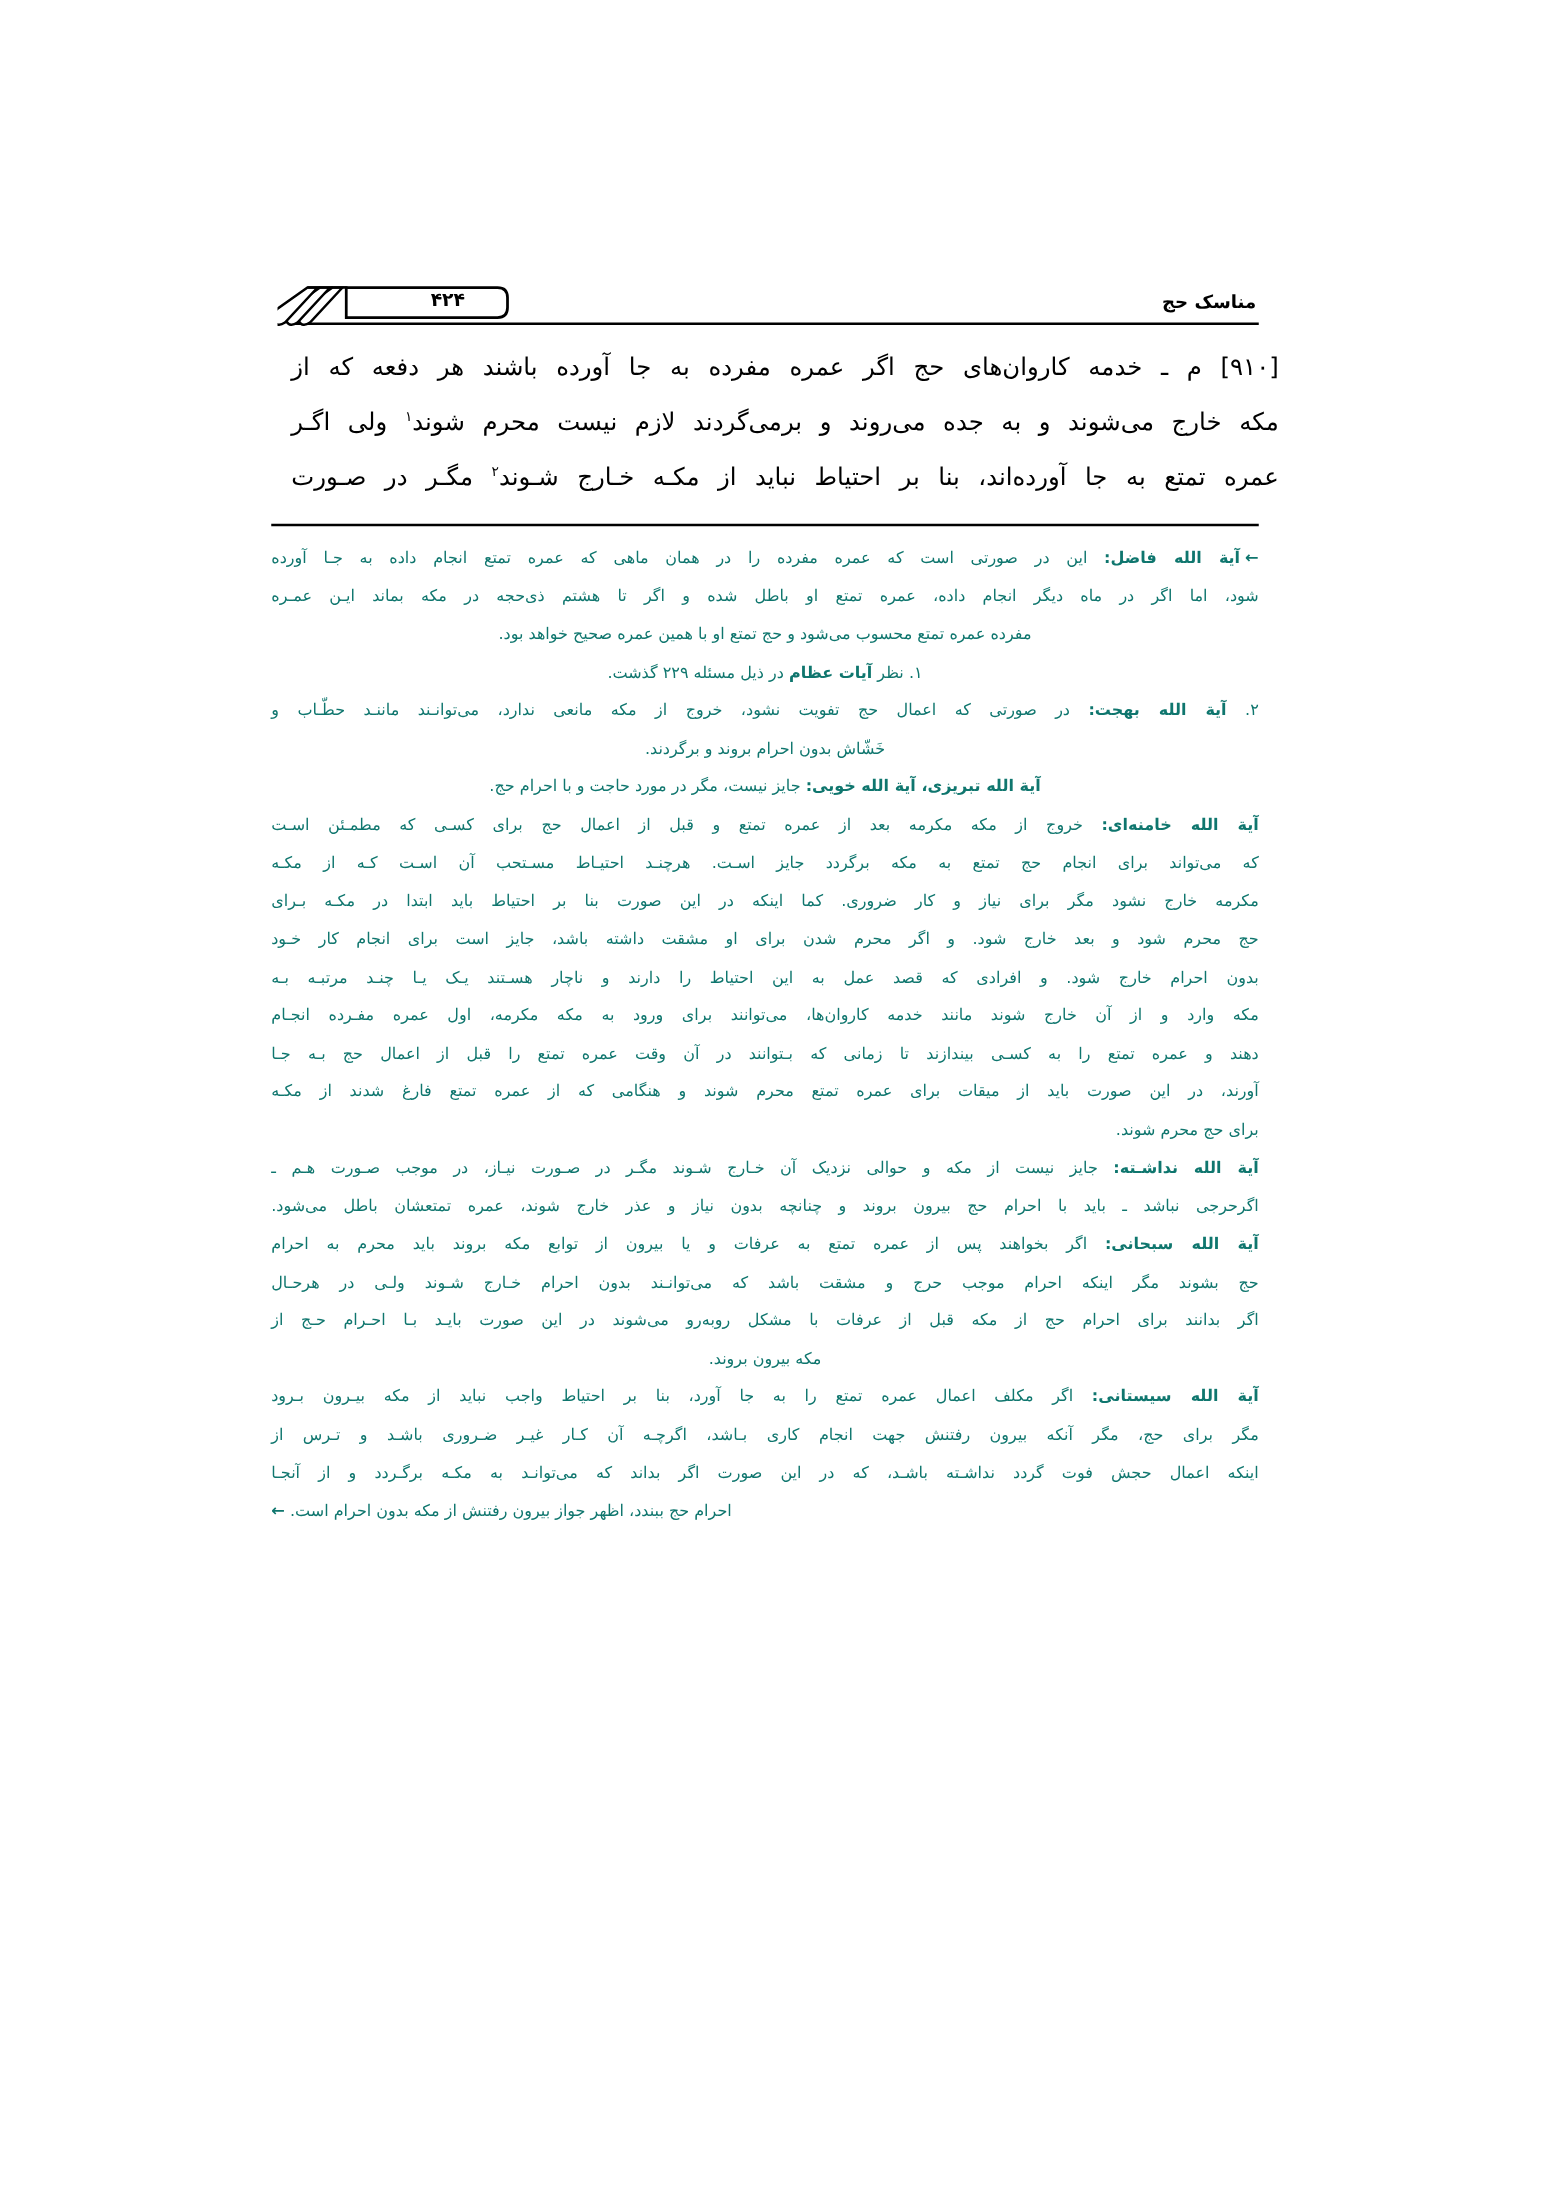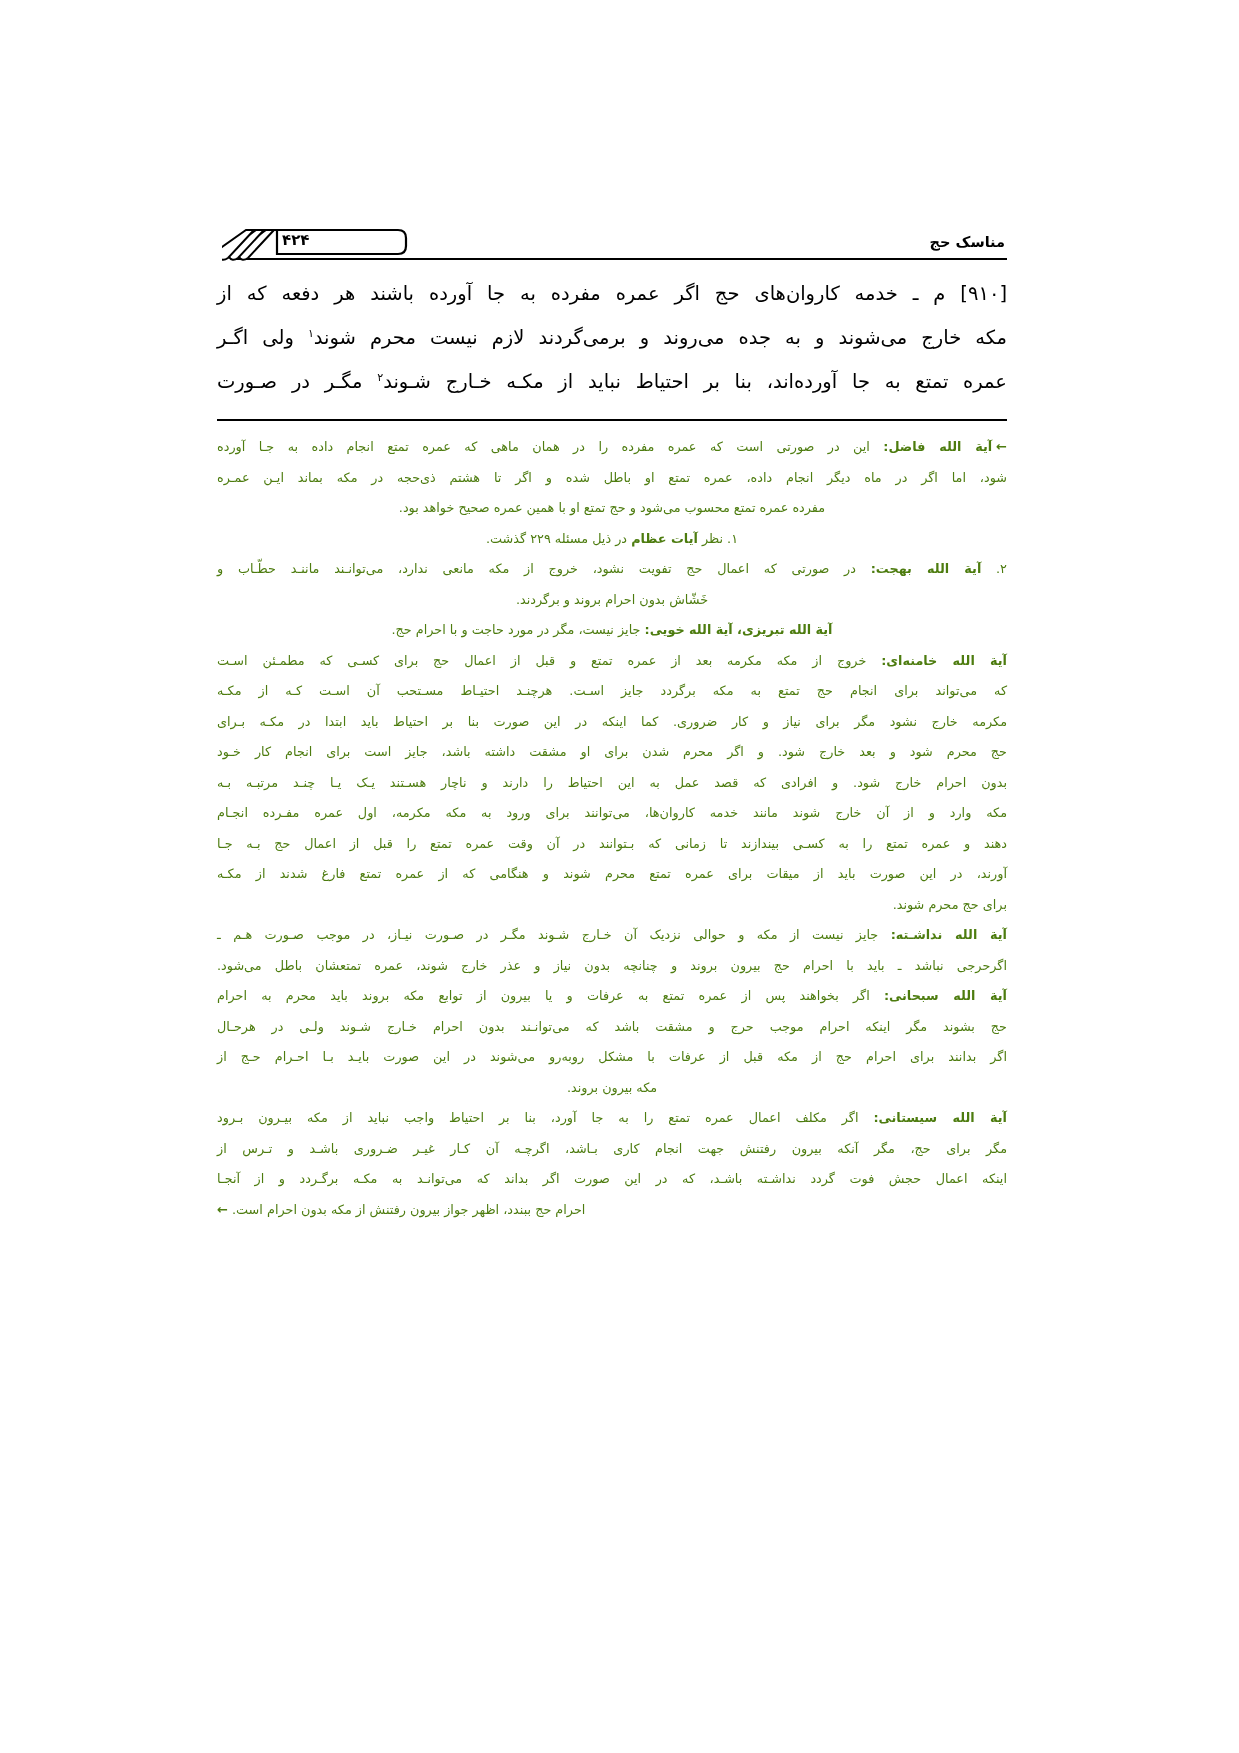--- a/index.html
+++ b/index.html
@@ -52,32 +52,32 @@
     left: -10px;
     width: 190px;
     height: 40px;
   }
   .folio svg { display: block; }
   .folio-num {
     position: absolute;
     top: 8px;
     left: 60px;
     width: 90px;
-    text-align: left;
+    text-align: right;
     font-size: 15px;
     font-weight: 700;
     color: #000;
     line-height: 20px;
   }
 
   
   .body-block {
     position: absolute;
     top: 272px;
-    right: 232px;
+    right: 216px;
     width: 790px;
     font-size: 19.5px;
     line-height: 44px;
     text-align: justify;
     text-align-last: justify;
     color: #000;
     font-weight: 500;
   }
   .body-block p { margin: 0; }
 
@@ -99,21 +99,21 @@
   }
 
   
   .notes {
     position: absolute;
     top: 432px;
     right: 232px;
     width: 790px;
     font-size: 12.8px;
     line-height: 30.5px;
-    color: #4d7c0f;
+    color: #0f766e;
     text-align: justify;
   }
   .notes p {
     margin: 0;
   }
   .note-num {
     font-weight: 400;
   }
   .marja {
     font-weight: 700;

